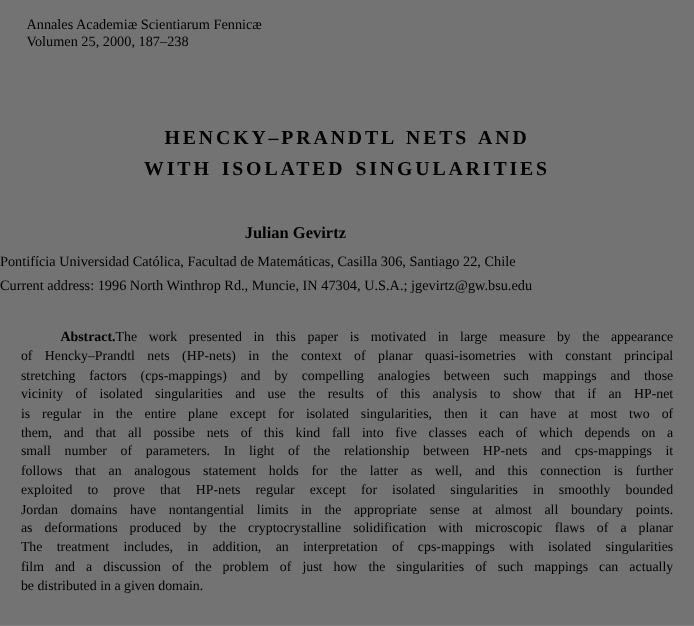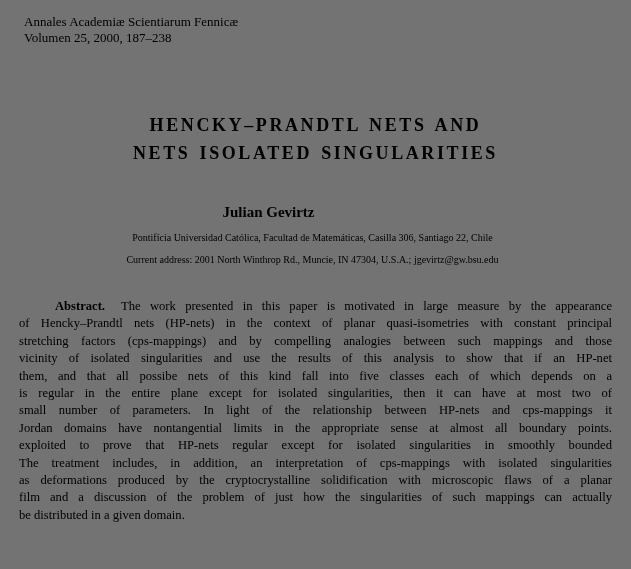--- a/index.html
+++ b/index.html
@@ -49,22 +49,21 @@
     text-align: center;
     font-weight: 700;
     font-size: 15px;
     line-height: 18px;
   }
   .affil {
     position: absolute;
     left: 0;
     width: 625px;
     top: 227px;
-    text-align: center;
-    font-size: 10px;
+    font-size: 13px;
     line-height: 22px;
     white-space: nowrap;
   }
   .abstract {
     position: absolute;
     left: 19px;
     width: 593px;
     top: 298px;
     font-size: 12.6px;
     line-height: 17.4px;
@@ -74,56 +73,57 @@
     text-align-last: justify;
   }
   .abs-line.first {
     text-indent: 36px;
   }
   .abs-line.last {
     text-align-last: left;
   }
   .abs-label {
     font-weight: 700;
-    margin-right: 16px;
+    margin-right: 0;
   }
 </style>
 </head>
 <body>
 
 <div class="page">
 
   <header class="journal">
     <div>Annales Academiæ Scientiarum Fennicæ</div>
     <div>Volumen 25, 2000, 187–238</div>
   </header>
 
   <h1 class="title">
     <div>HENCKY–PRANDTL NETS AND</div>
-    <div>NETS ISOLATED SINGULARITIES</div>
+    <div>WITH ISOLATED SINGULARITIES</div>
   </h1>
 
   <div class="author">Julian Gevirtz</div>
 
   <div class="affil">
     <div>Pontifícia Universidad Católica, Facultad de Matemáticas, Casilla 306, Santiago 22, Chile</div>
-    <div>Current address: 2001 North Winthrop Rd., Muncie, IN 47304, U.S.A.; jgevirtz@gw.bsu.edu</div>
+    <div>Current address: 1996 North Winthrop Rd., Muncie, IN 47304, U.S.A.; jgevirtz@gw.bsu.edu</div>
   </div>
 
   <div class="abstract">
     <div id="abstract-lines">
         <div class="abs-line first"><span class="abs-label">Abstract.</span>The work presented in this paper is motivated in large measure by the appearance</div>
         <div class="abs-line">of Hencky–Prandtl nets (HP-nets) in the context of planar quasi-isometries with constant principal</div>
         <div class="abs-line">stretching factors (cps-mappings) and by compelling analogies between such mappings and those</div>
         <div class="abs-line">vicinity of isolated singularities and use the results of this analysis to show that if an HP-net</div>
+        <div class="abs-line">is regular in the entire plane except for isolated singularities, then it can have at most two of</div>
         <div class="abs-line">them, and that all possibe nets of this kind fall into five classes each of which depends on a</div>
-        <div class="abs-line">is regular in the entire plane except for isolated singularities, then it can have at most two of</div>
         <div class="abs-line">small number of parameters. In light of the relationship between HP-nets and cps-mappings it</div>
+        <div class="abs-line">follows that an analogous statement holds for the latter as well, and this connection is further</div>
+        <div class="abs-line">exploited to prove that HP-nets regular except for isolated singularities in smoothly bounded</div>
         <div class="abs-line">Jordan domains have nontangential limits in the appropriate sense at almost all boundary points.</div>
-        <div class="abs-line">exploited to prove that HP-nets regular except for isolated singularities in smoothly bounded</div>
+        <div class="abs-line">as deformations produced by the cryptocrystalline solidification with microscopic flaws of a planar</div>
         <div class="abs-line">The treatment includes, in addition, an interpretation of cps-mappings with isolated singularities</div>
-        <div class="abs-line">as deformations produced by the cryptocrystalline solidification with microscopic flaws of a planar</div>
         <div class="abs-line">film and a discussion of the problem of just how the singularities of such mappings can actually</div>
         <div class="abs-line last">be distributed in a given domain.</div>
       </div>
   </div>
 
 </div>
 
 </body></html>

